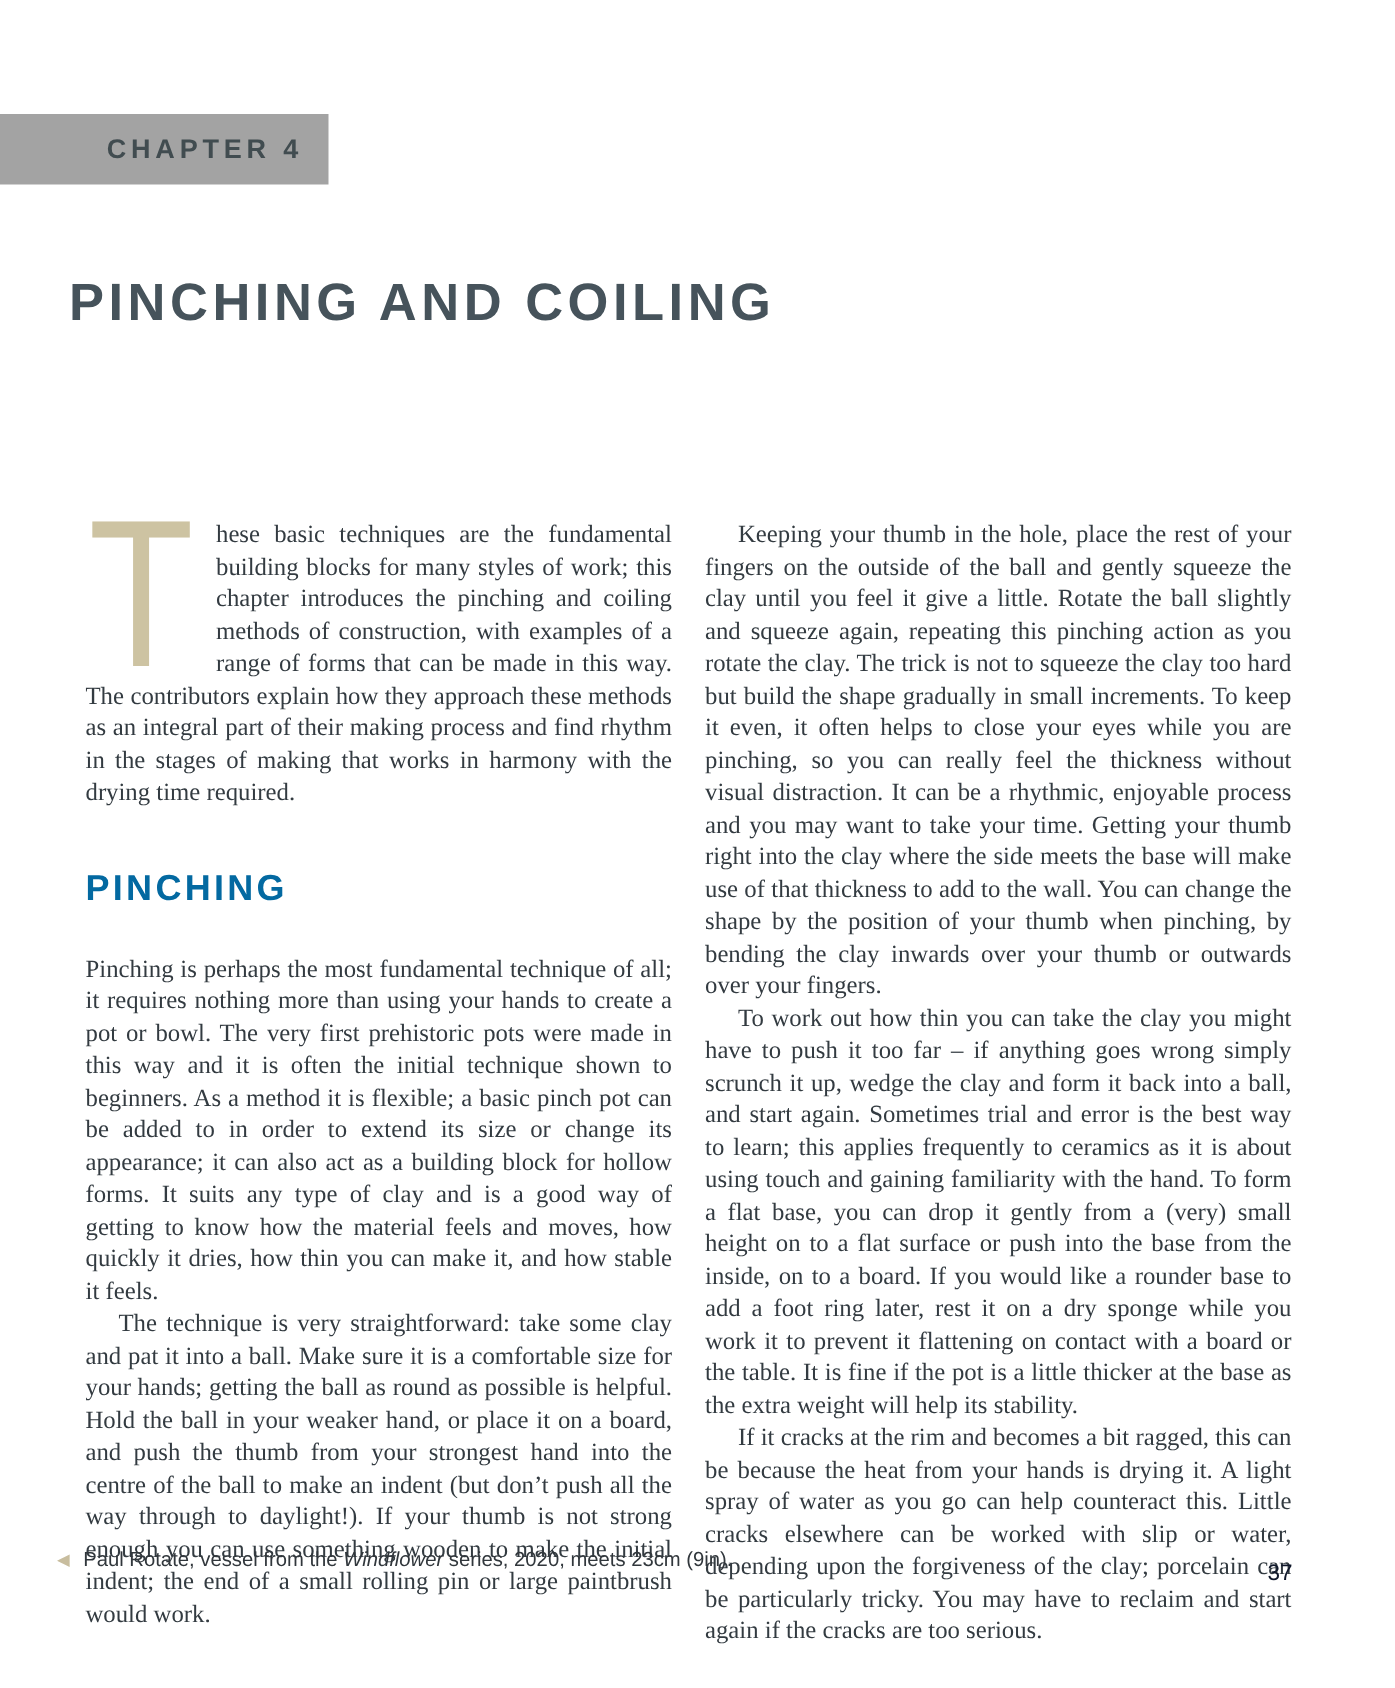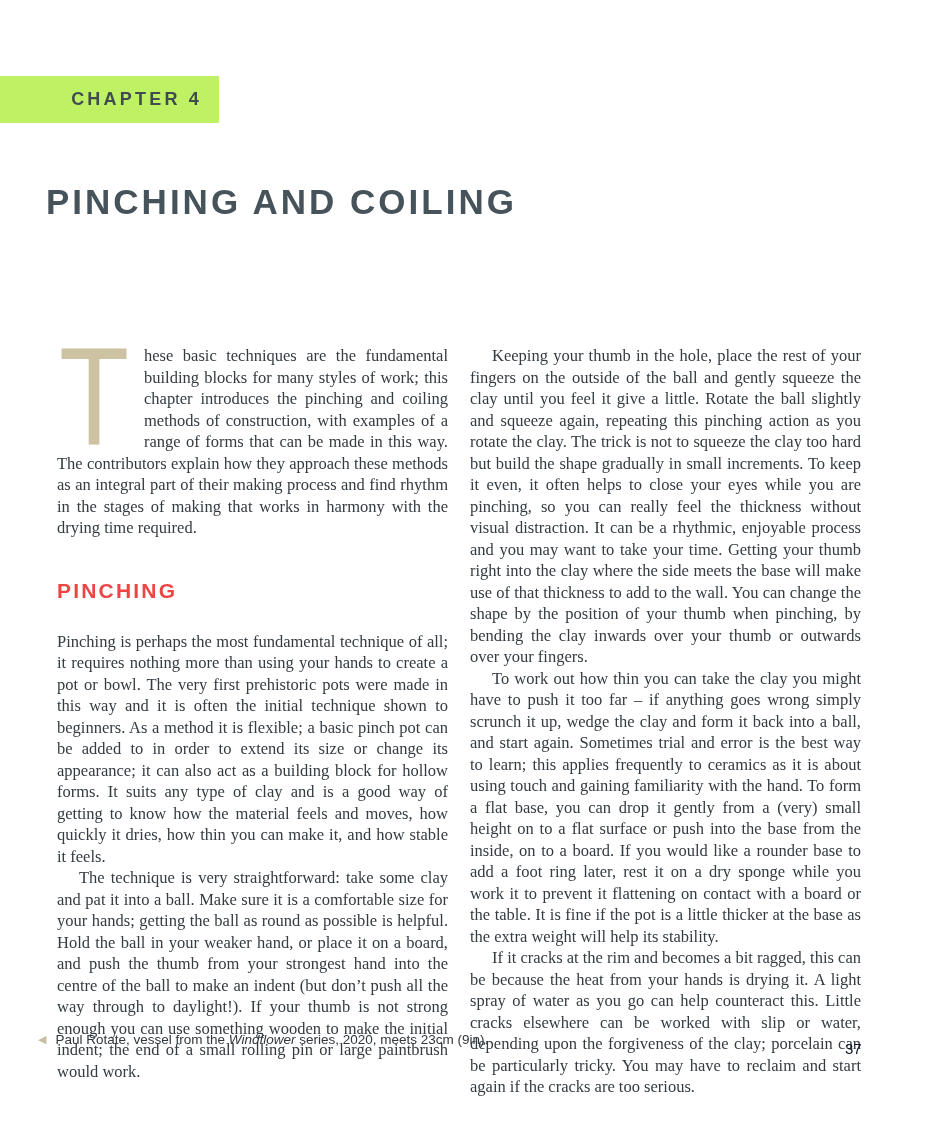--- a/index.html
+++ b/index.html
@@ -16,21 +16,21 @@
     font-family: "Liberation Serif", serif;
   }
 
   
   .chapter-tab {
     position: absolute;
     top: 76px;
     left: 0;
     width: 219px;
     height: 47px;
-    background: #bef264;
+    background: #a3a3a3;
     display: flex;
     align-items: center;
     justify-content: flex-end;
     padding-right: 17px;
     box-sizing: border-box;
   }
   .chapter-tab span {
     font-family: "Liberation Sans", sans-serif;
     font-weight: bold;
     font-size: 18px;
@@ -86,23 +86,23 @@
     color: #cdc3a2;
     transform: scaleX(0.82);
     transform-origin: left top;
     overflow: visible;
   }
 
   .section-heading {
     margin: 40px 0 28px 0;
     font-family: "Liberation Sans", sans-serif;
     font-weight: bold;
-    font-size: 21px;
+    font-size: 24px;
     letter-spacing: 2.2px;
-    color: #ef4444;
+    color: #0369a1;
   }
   .para-gap { margin-top: 0; }
 
   
   .caption {
     position: absolute;
     top: 1032px;
     left: 38px;
     width: 560px;
     font-family: "Liberation Sans", sans-serif;

